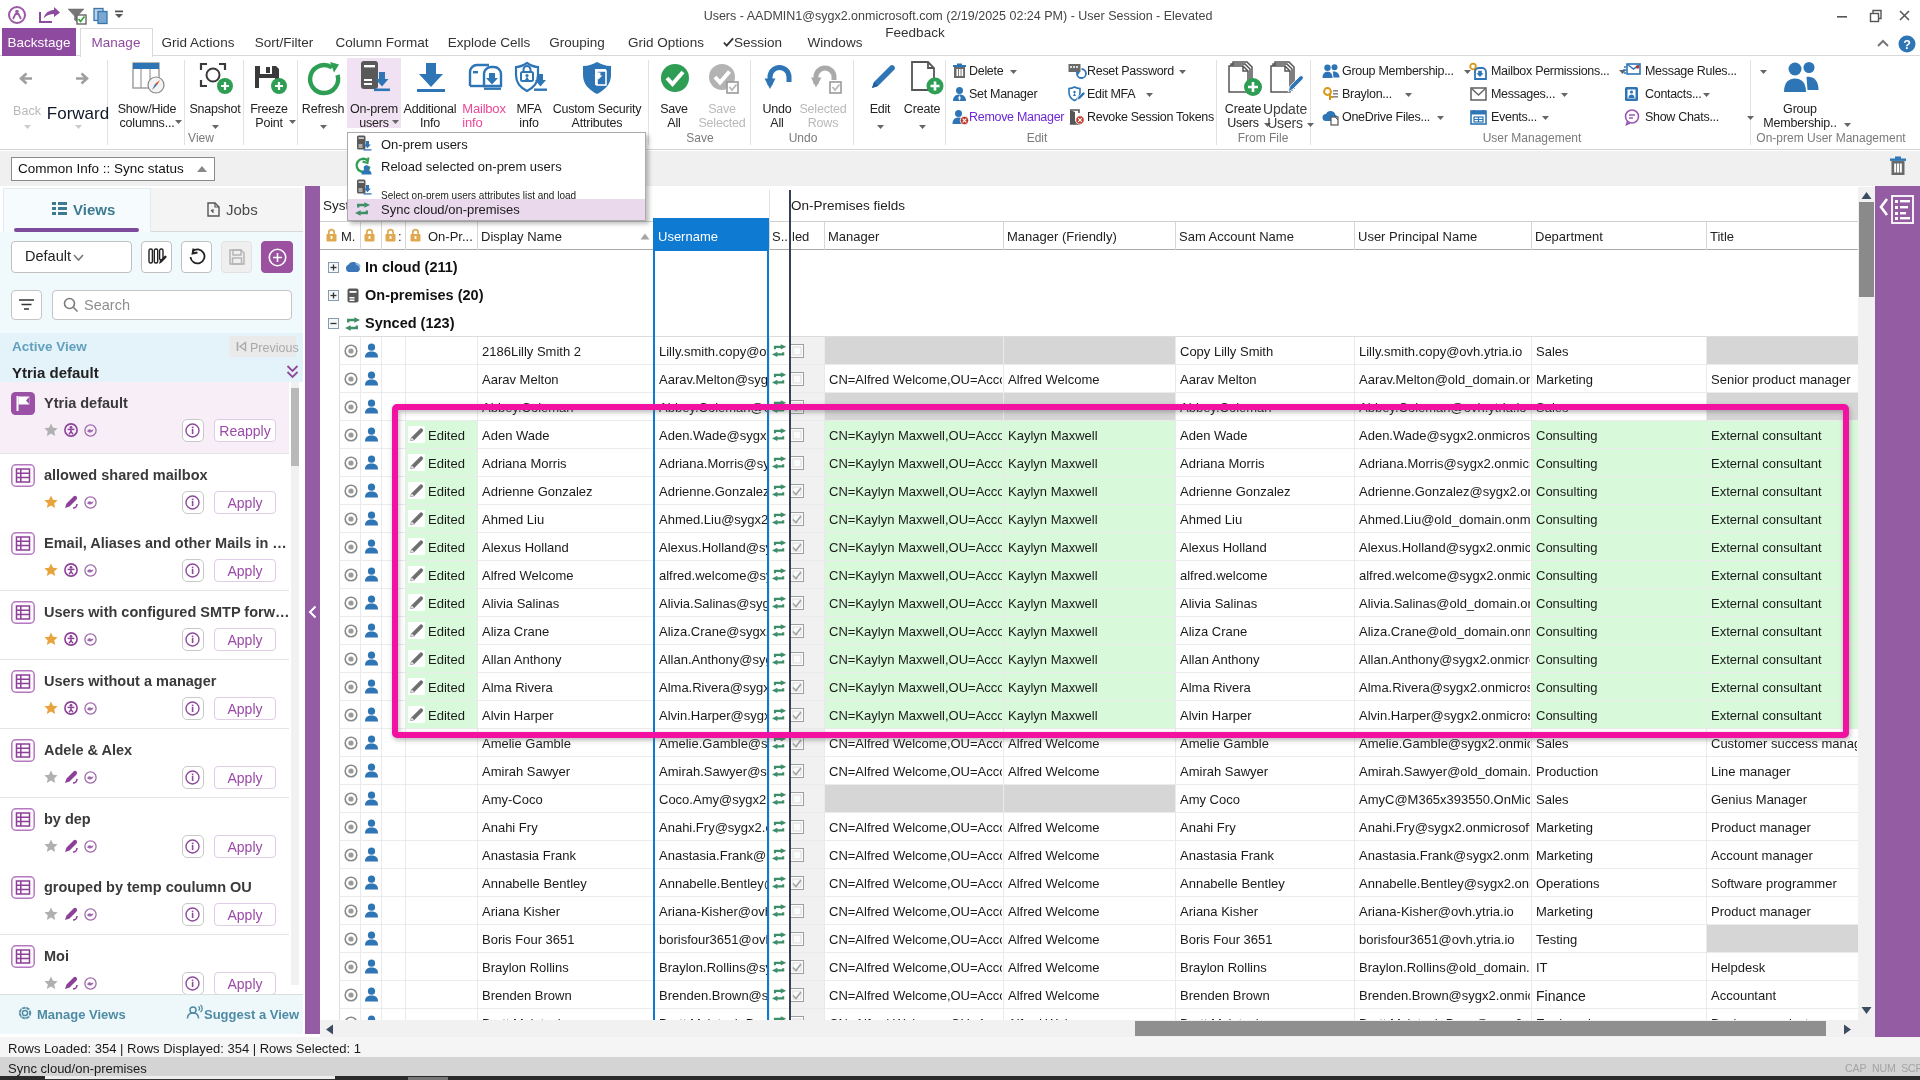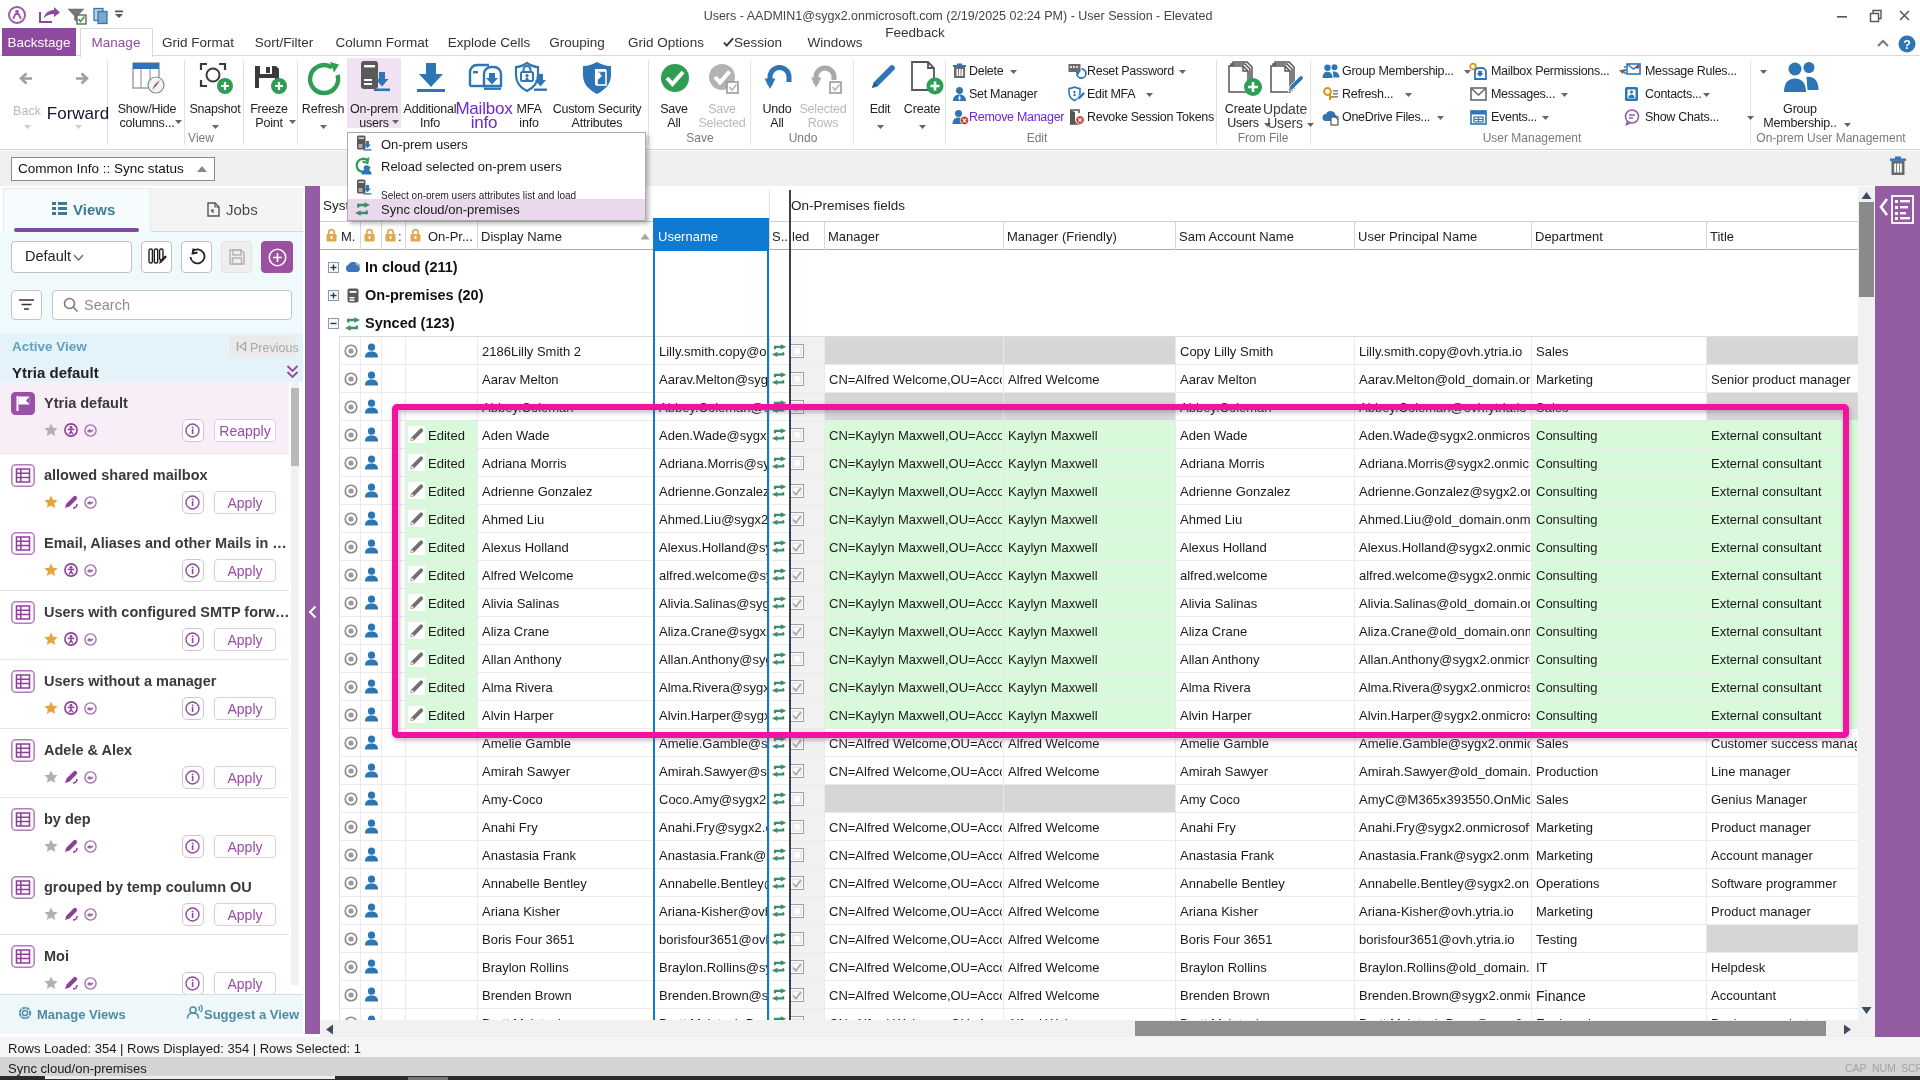--- a/index.html
+++ b/index.html
@@ -28,21 +28,21 @@
 <rect x="7" y="11" width="10" height="1.6" fill="#555"></rect>
 <rect x="40.5" y="8.5" width="8" height="8" fill="none" stroke="#555" stroke-width="1.4"></rect>
     <path d="M43 8 L43 5.5 L51 5.5 L51 13.5 L48.8 13.5" fill="none" stroke="#555" stroke-width="1.4"></path>
 <path d="M70 6 L79 15 M79 6 L70 15" stroke="#555" stroke-width="1.5"></path>
 </svg>
 <div class="ab" style="left:0;top:28px;width:1920px;height:28px;background:#fff;border-bottom:1px solid #d9d9d9"></div>
 <div class="ab" style="left:2px;top:28px;width:74px;height:28px;background:#8e4a9e"></div>
 <div class="tx" style="left:39px;top:35px;font-size:13.5px;color:#fff;transform:translateX(-50%)">Backstage</div>
 <div class="ab" style="left:80px;top:28px;width:73px;height:29px;background:#fff;border:1px solid #d9d9d9;border-bottom:none"></div>
 <div class="tx" style="left:116px;top:35px;font-size:13.5px;color:#8e4a9e;transform:translateX(-50%)">Manage</div>
-<div class="tx" style="left:198px;top:35px;font-size:13.5px;color:#333;transform:translateX(-50%)">Grid Format</div>
+<div class="tx" style="left:198px;top:35px;font-size:13.5px;color:#333;transform:translateX(-50%)">Grid Actions</div>
 <div class="tx" style="left:284px;top:35px;font-size:13.5px;color:#333;transform:translateX(-50%)">Sort/Filter</div>
 <div class="tx" style="left:382px;top:35px;font-size:13.5px;color:#333;transform:translateX(-50%)">Column Format</div>
 <div class="tx" style="left:489px;top:35px;font-size:13.5px;color:#333;transform:translateX(-50%)">Explode Cells</div>
 <div class="tx" style="left:577px;top:35px;font-size:13.5px;color:#333;transform:translateX(-50%)">Grouping</div>
 <div class="tx" style="left:666px;top:35px;font-size:13.5px;color:#333;transform:translateX(-50%)">Grid Options</div>
 <div class="tx" style="left:758px;top:35px;font-size:13.5px;color:#333;transform:translateX(-50%)">Session</div>
 <div class="tx" style="left:835px;top:35px;font-size:13.5px;color:#333;transform:translateX(-50%)">Windows</div>
 <div class="tx" style="left:915px;top:25px;font-size:13.5px;color:#333;transform:translateX(-50%)">Feedback</div>
 <svg class="ab" style="left:722px;top:37px" width="13" height="11" viewBox="0 0 14 12">
     <path d="M2 6 L5 9.5 L12 1.5" stroke="#333" stroke-width="2" fill="none"></path>
@@ -145,21 +145,21 @@
 </svg>
 <div class="tx" style="left:430px;top:102px;font-size:12.5px;letter-spacing:-0.2px;color:#222;transform:translateX(-50%);text-align:center;line-height:14px">Additional<br>Info</div>
 <svg class="ab" style="left:467px;top:62px" width="36" height="32" viewBox="0 0 36 32">
 <path d="M3 24 L3 10 A 7 7 0 0 1 10 3 L22 3" fill="none" stroke="#2e75b6" stroke-width="2.4"></path>
 <path d="M3 24 L17 24" stroke="#2e75b6" stroke-width="2.4"></path>
 <rect x="6" y="9" width="5" height="2.4" fill="#2e75b6"></rect>
 <path d="M17 24 L17 12 A 7 7 0 0 1 24 5 L27 5 A 7 7 0 0 1 34 12 L34 24 Z" fill="none" stroke="#2e75b6" stroke-width="2.4"></path>
 <path d="M22 11 L28 11 L28 16 L31 16 L25 22.5 L19 16 L22 16 Z" fill="#2e75b6"></path>
 <rect x="17" y="25.5" width="17" height="2.4" fill="#2e75b6"></rect>
 </svg>
-<div class="tx" style="left:484px;top:102px;font-size:17px;letter-spacing:-0.2px;color:#6d28d9;transform:translateX(-50%);text-align:center;line-height:14px">Mailbox<br>info</div>
+<div class="tx" style="left:484px;top:102px;font-size:13px;letter-spacing:-0.2px;color:#ec4899;transform:translateX(-50%);text-align:left;line-height:14px">Mailbox<br>info</div>
 <svg class="ab" style="left:513px;top:61px" width="36" height="34" viewBox="0 0 36 34">
 <path d="M3 6 C8 6 11 4 14 2 C17 4 20 6 25 6 L25 14 C25 22 20 27 14 30 C8 27 3 22 3 14 Z" fill="none" stroke="#2e75b6" stroke-width="2.2"></path>
 <rect x="8" y="11" width="12" height="9" rx="1.5" fill="none" stroke="#2e75b6" stroke-width="2"></rect>
 <path d="M10.5 11 L10.5 8.5 A 3.5 3.5 0 0 1 17.5 8.5 L17.5 11" fill="none" stroke="#2e75b6" stroke-width="2"></path>
 <circle cx="14" cy="14.5" r="1.6" fill="#2e75b6"></circle>
     <path d="M12 19 L14 15.5 L16 19 Z" fill="#2e75b6"></path>
 <path d="M25 13 L30 13 L30 19 L33 19 L27.5 25.5 L22 19 L25 19 Z" fill="#2e75b6"></path>
 <rect x="21" y="27.5" width="13" height="2.4" fill="#2e75b6"></rect>
 </svg>
 <div class="tx" style="left:529px;top:102px;font-size:12.5px;letter-spacing:-0.2px;color:#222;transform:translateX(-50%);text-align:center;line-height:14px">MFA<br>info</div>
@@ -299,21 +299,21 @@
 <svg class="ab" style="left:1463px;top:69px" width="9" height="6" viewBox="0 0 9 6">
     <path d="M1 1 L8 1 L4.5 5 Z" fill="#666"></path>
   </svg>
 <svg class="ab" style="left:1323px;top:87px" width="16" height="15" viewBox="0 0 16 15">
 <circle cx="4.5" cy="4.5" r="3.4" fill="none" stroke="#d89614" stroke-width="2"></circle>
     <path d="M7 7 L7 13 M7 10 L10 10" stroke="#d89614" stroke-width="2"></path>
 <rect x="10" y="3" width="5" height="1.6" fill="#888"></rect>
     <rect x="10" y="6" width="5" height="1.6" fill="#888"></rect>
     <rect x="10" y="9" width="5" height="1.6" fill="#888"></rect>
   </svg>
-<div class="tx" style="left:1342px;top:87px;font-size:12.5px;letter-spacing:-0.3px;color:#222">Refresh...</div>
+<div class="tx" style="left:1342px;top:87px;font-size:12.5px;letter-spacing:-0.3px;color:#222">Braylon...</div>
 <svg class="ab" style="left:1404px;top:92px" width="9" height="6" viewBox="0 0 9 6">
     <path d="M1 1 L8 1 L4.5 5 Z" fill="#666"></path>
   </svg>
 <svg class="ab" style="left:1322px;top:110px" width="18" height="15" viewBox="0 0 18 15">
 <path d="M4 11 A 3.5 3.5 0 0 1 4 4 A 5 5 0 0 1 13.5 5 A 3.2 3.2 0 0 1 14 11 Z" fill="#2e75b6"></path>
 <rect x="9" y="7" width="7" height="8" fill="#fff" stroke="#555" stroke-width="1.2"></rect>
     <path d="M13 7 L16 10" stroke="#555" stroke-width="1"></path>
   </svg>
 <div class="tx" style="left:1342px;top:110px;font-size:12.5px;letter-spacing:-0.3px;color:#222">OneDrive Files...</div>
 <svg class="ab" style="left:1436px;top:115px" width="9" height="6" viewBox="0 0 9 6">

